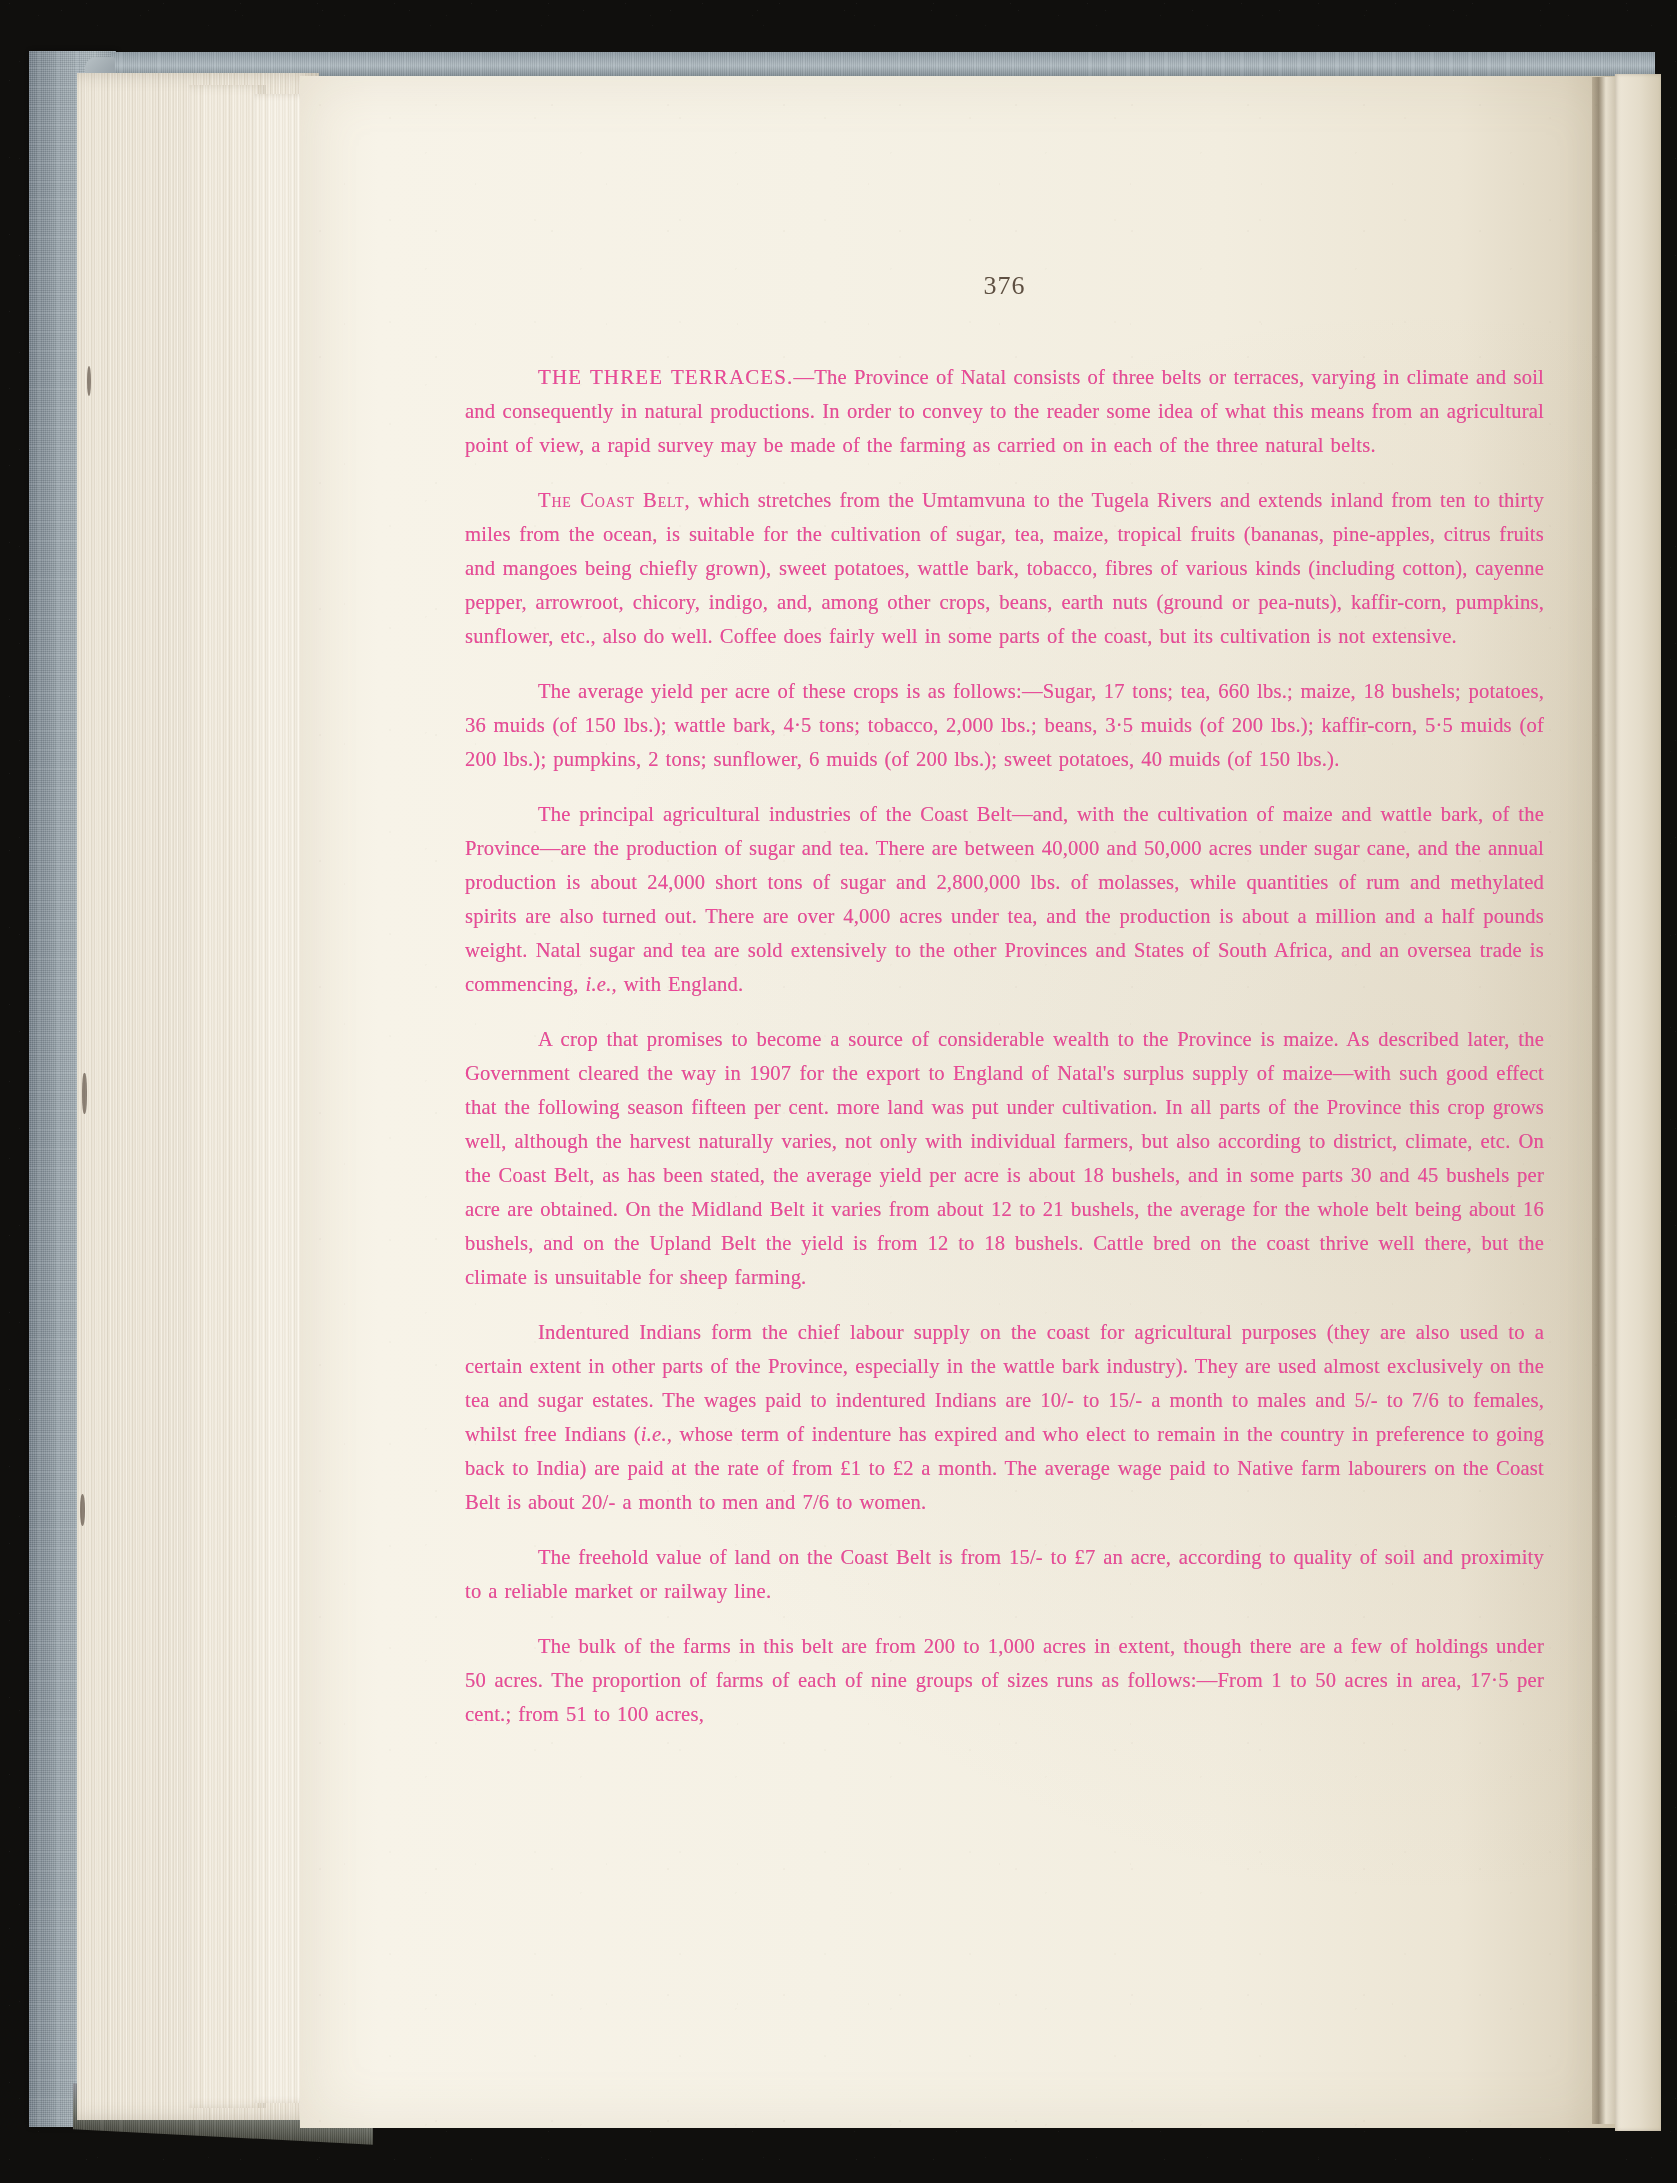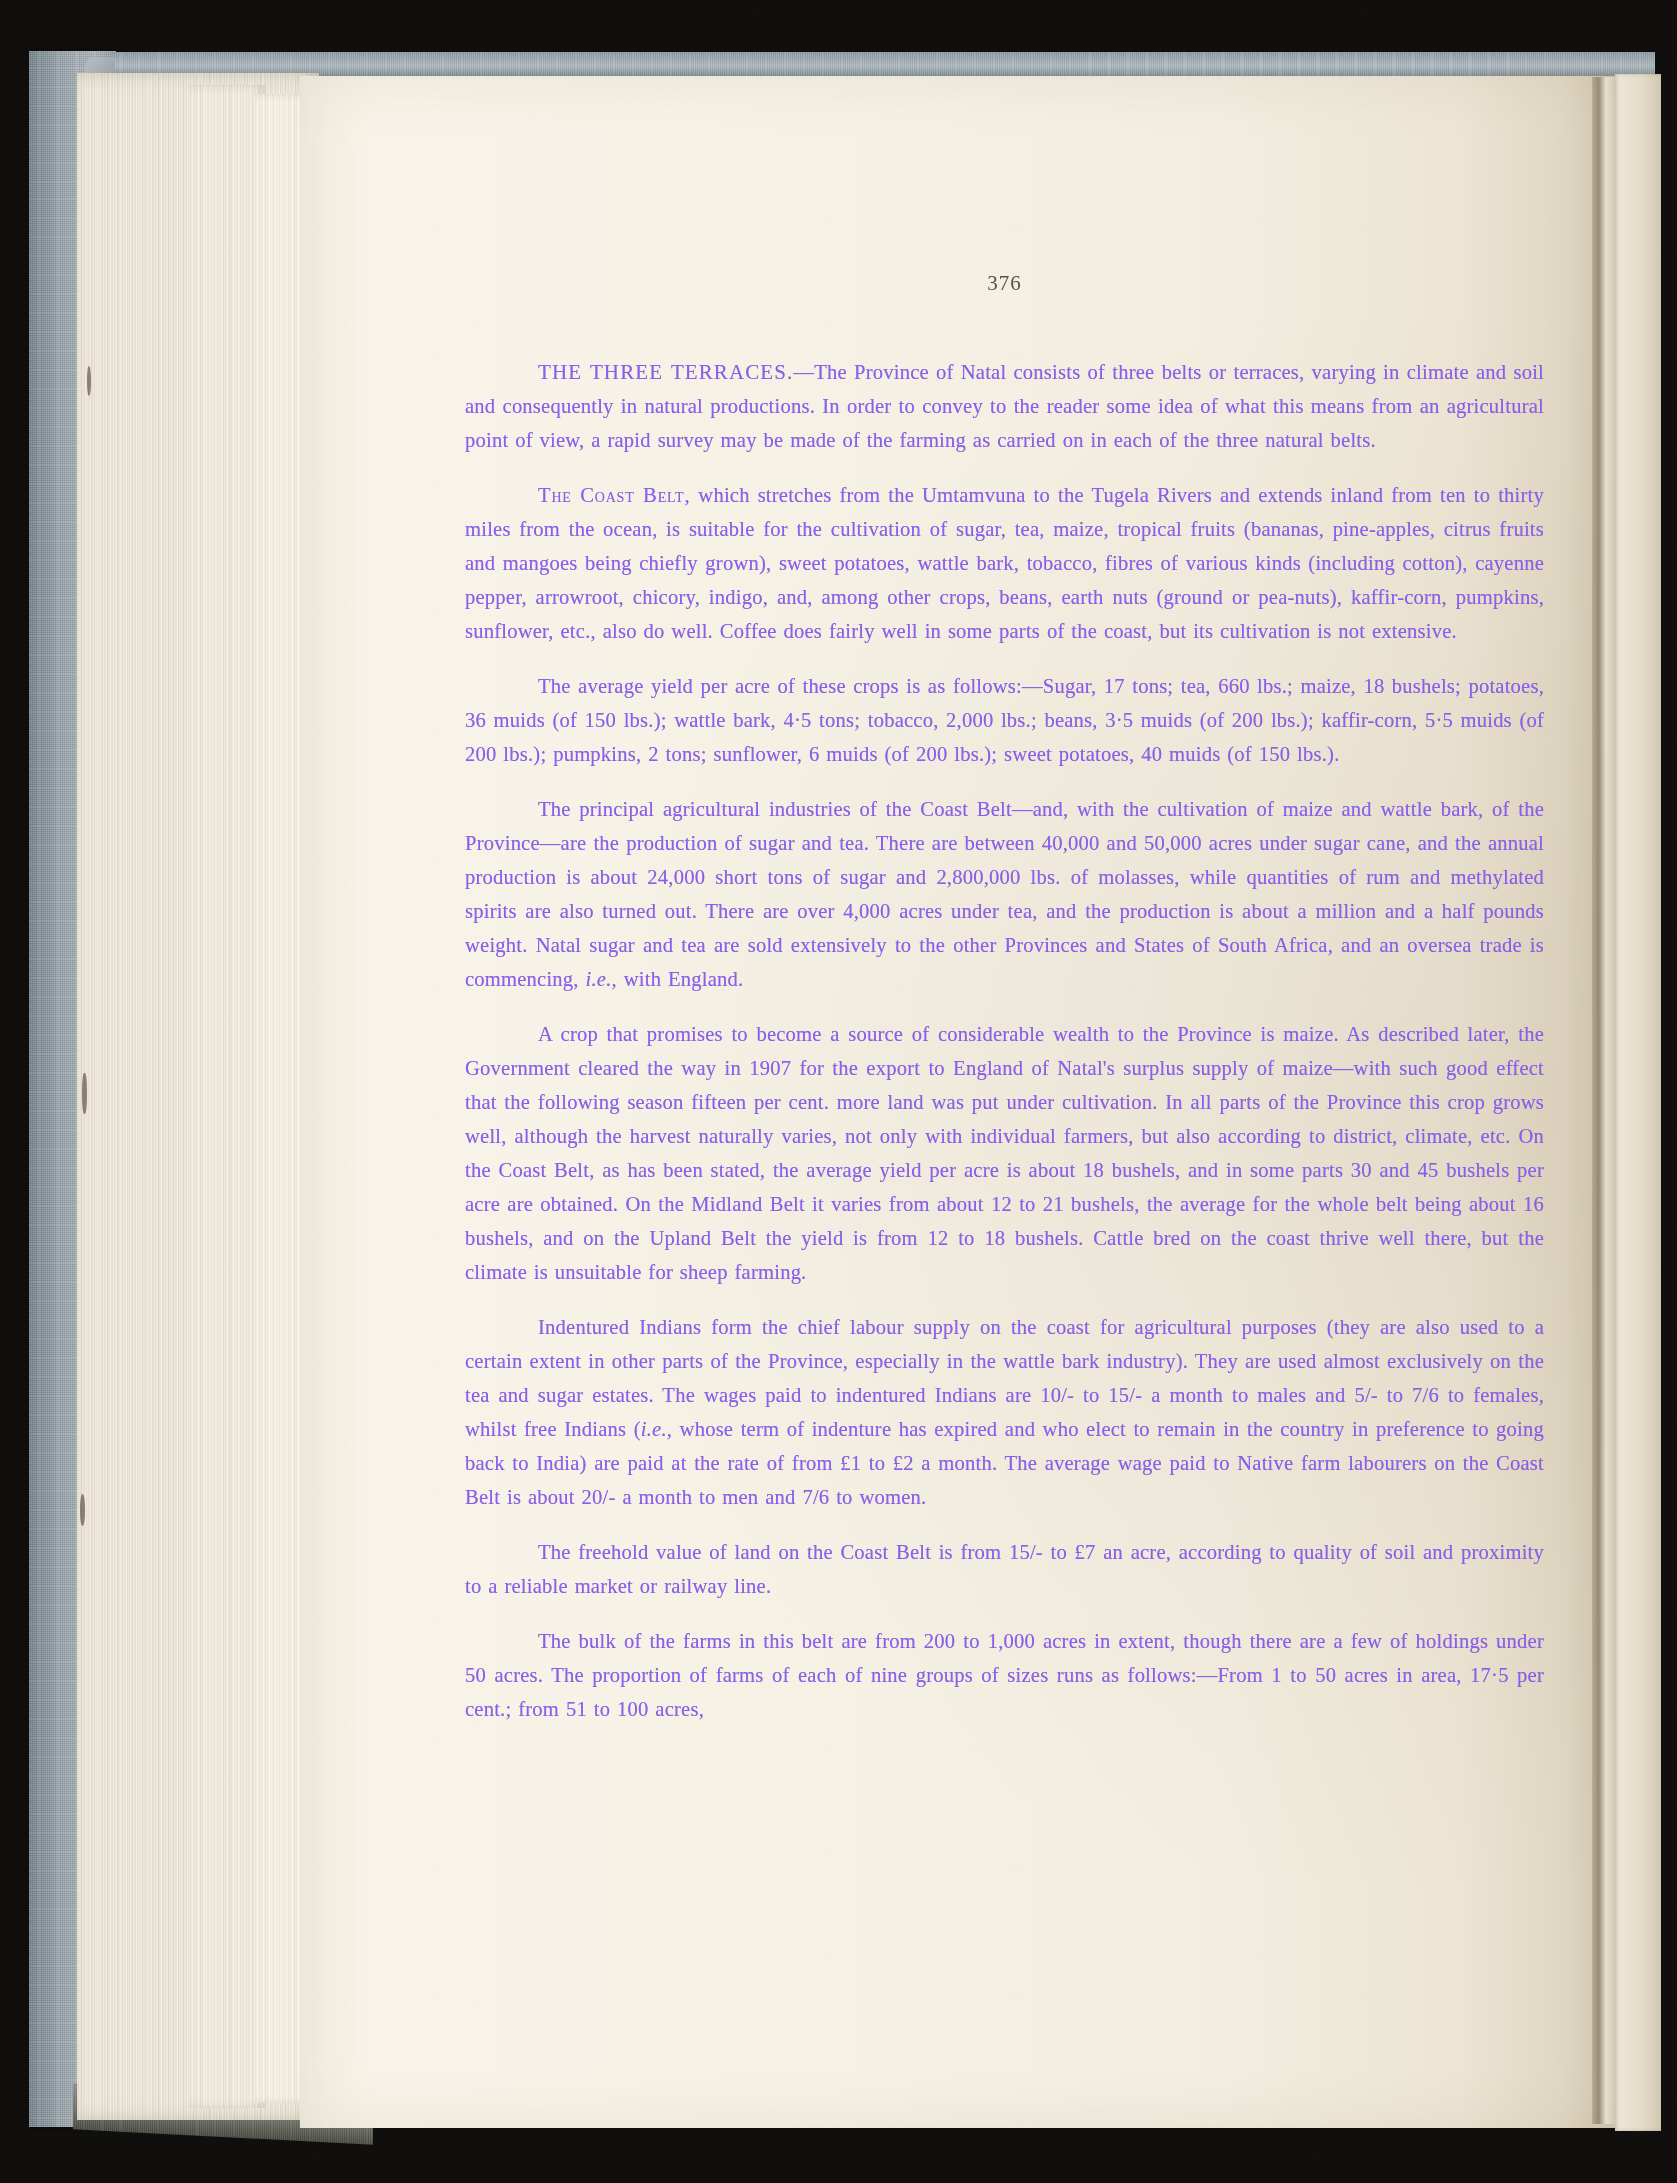--- a/index.html
+++ b/index.html
@@ -176,34 +176,34 @@
   #typeblock {
     position: absolute;
     left: 465px;
     top: 271px;
     width: 1079px;
   }
 
   #folio {
     text-align: center;
     width: 1079px;
-    font-size: 21px;
+    font-size: 26px;
     letter-spacing: 1px;
     color: #4a3a2c;
     margin: 0 0 59px 0;
     opacity: .88;
   }
 
   p.para {
     margin: 0 0 21px 0;
     text-indent: 73px;
     text-align: justify;
     font-size: 20.6px;
     line-height: 34px;
-    color: #8b5cf6;
+    color: #ec4899;
     word-spacing: 1.5px;
     letter-spacing: 0.2px;
     
     text-shadow: 0 0 0.6px rgba(90,72,54,.38);
   }
   p.para:last-child { margin-bottom: 4px; }
 
   .runhead {
     font-variant: small-caps;
     letter-spacing: 1.1px;

